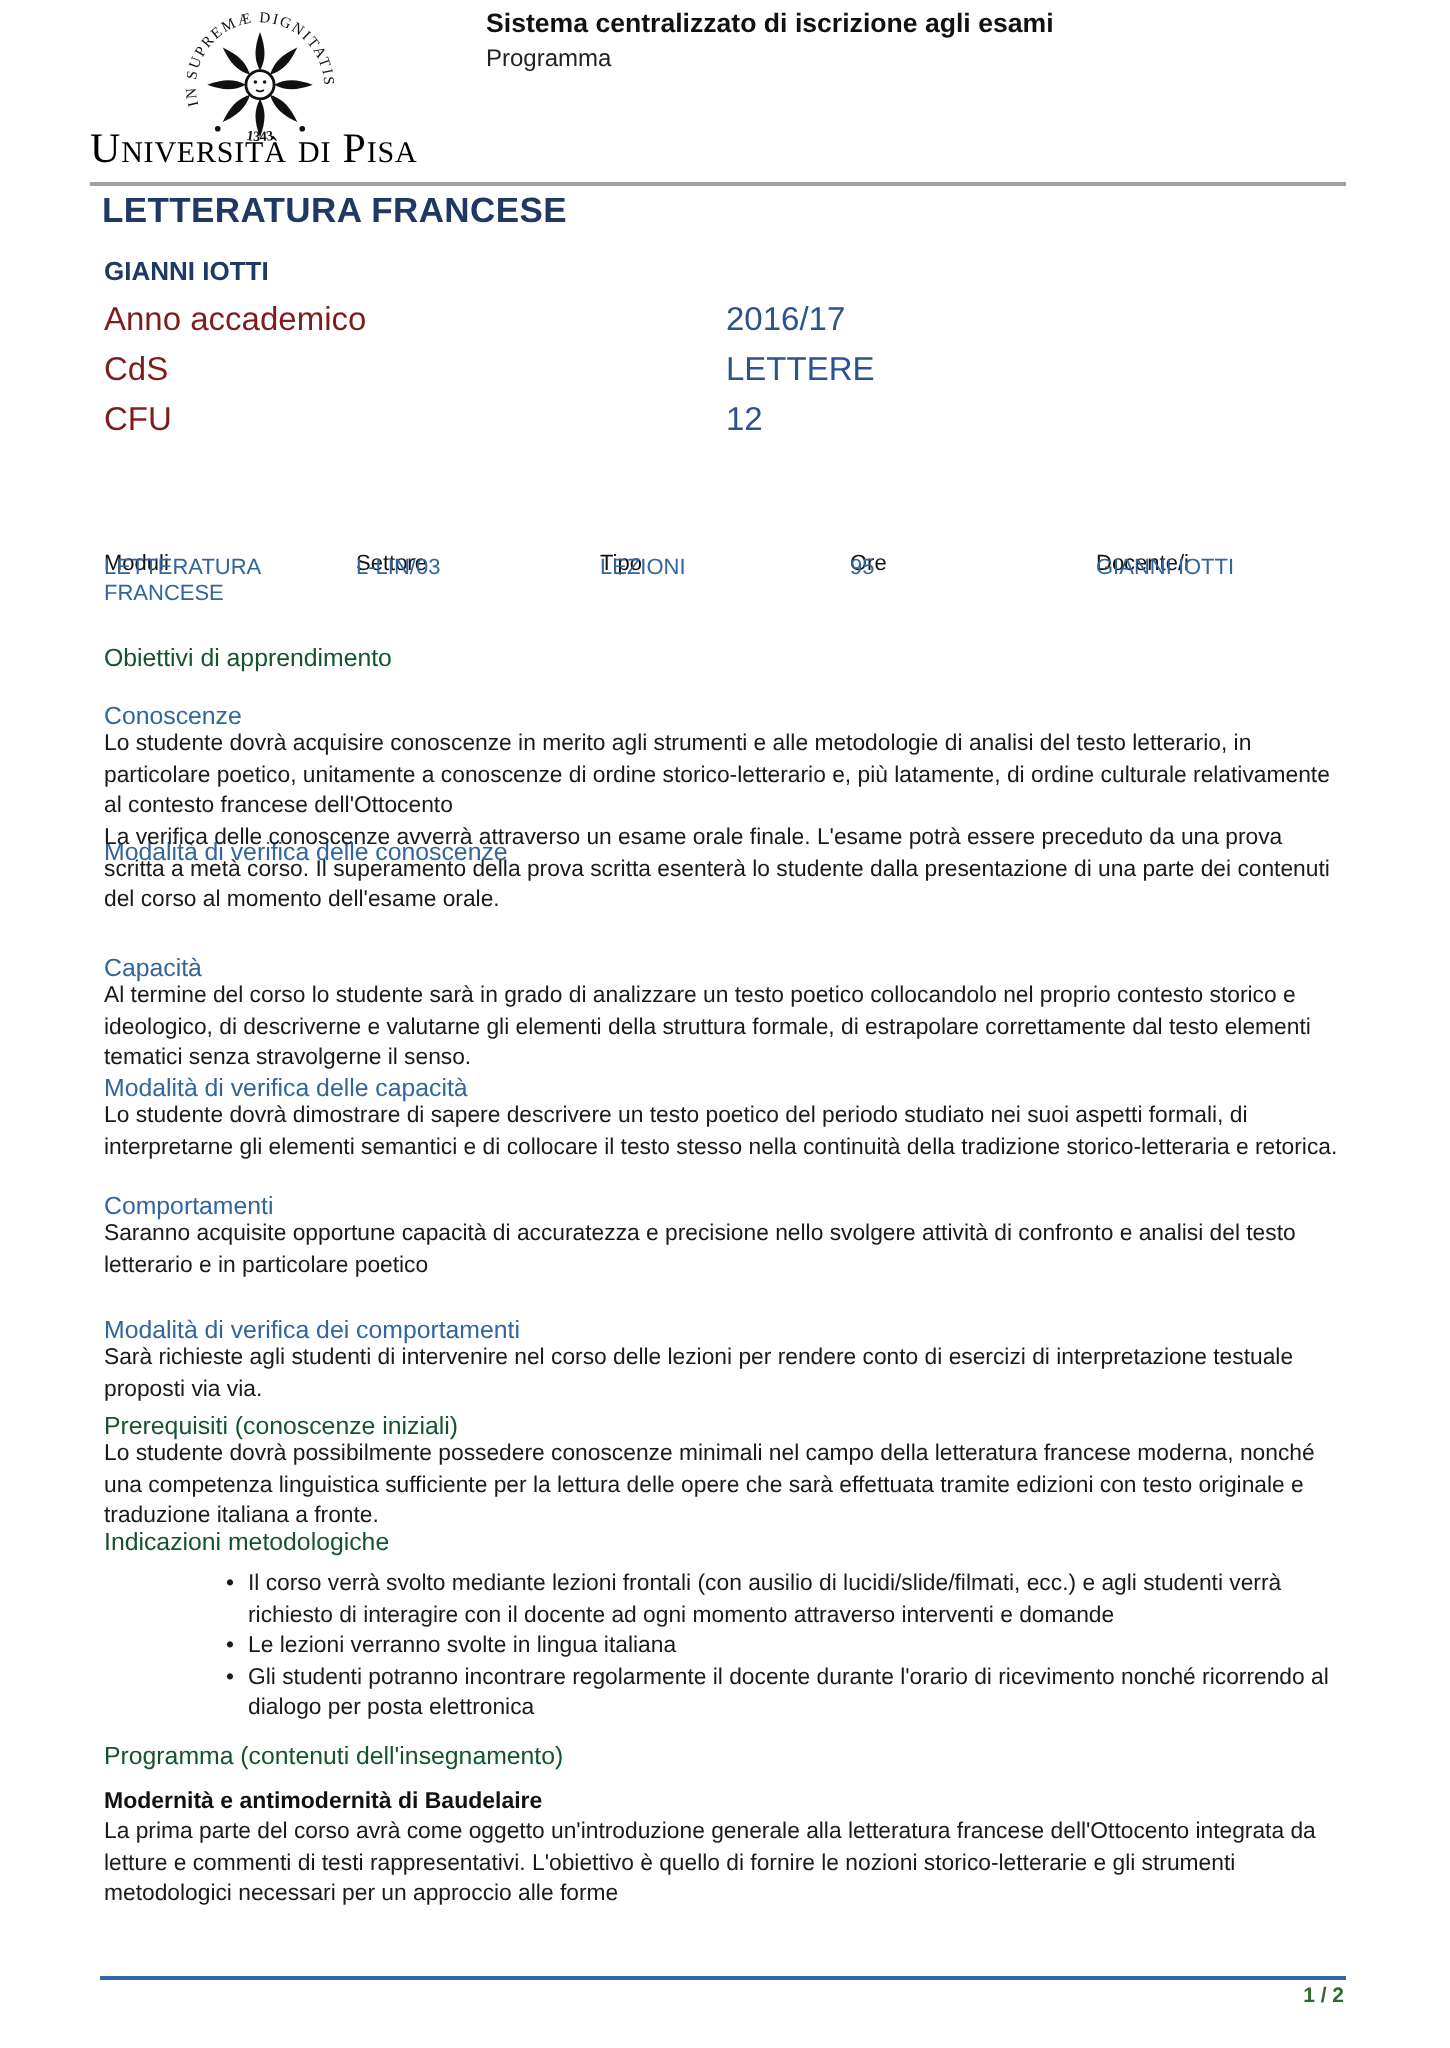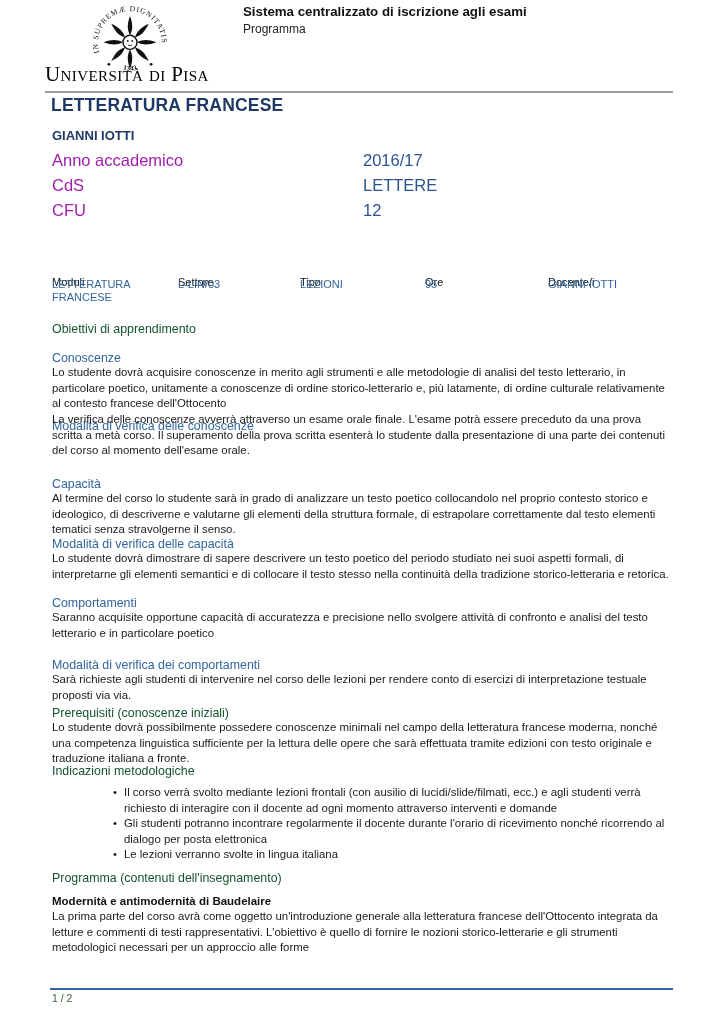--- a/index.html
+++ b/index.html
@@ -12,39 +12,39 @@
   .sys-title{left:243px;top:4px;font-size:13.3px;font-weight:bold;color:#111;}
   .sys-sub{left:243px;top:22px;font-size:12px;color:#222;}
   .univ{left:45px;top:62px;font-family:"Liberation Serif",serif;font-size:21px;
         font-variant:small-caps;letter-spacing:.4px;color:#000;}
   .rule-gray{left:45px;top:91px;width:628px;height:2px;background:#a0a0a0;}
   .course-title{left:51px;top:95px;font-size:17.5px;font-weight:bold;color:#1f3864;letter-spacing:.2px;}
   .teacher{left:52px;top:128px;font-size:13px;font-weight:bold;color:#1f3864;}
   
   .info{left:52px;top:151px;width:620px;}
   .info-row{position:relative;height:25px;font-size:16.5px;}
-  .info-label{color:#a21caf;}
+  .info-label{color:#7f1d1d;}
   .info-value{position:absolute;left:311px;top:0;color:#2b5392;}
   
   .th{font-size:11px;color:#111;}
   .td{font-size:11px;color:#31659c;line-height:13px;}
   .c1{left:52px;}.c2{left:178px;}.c3{left:300px;}.c4{left:425px;}.c5{left:548px;}
   .trh{top:276px;}
   .trv{top:278px;width:118px;}
   
   .h-blue{font-size:12.4px;color:#14532d;}
   .h-it{font-size:12.4px;color:#31659c;}
   .body-p{font-size:11.4px;line-height:15.5px;color:#1a1a1a;width:622px;left:52px;}
   .sub-bold{font-size:11.5px;font-weight:bold;color:#111;left:52px;}
   ul.bullets{left:124px;top:785px;width:549px;margin:0;padding:0;list-style:none;}
   ul.bullets li{position:relative;font-size:11.4px;line-height:15.5px;color:#1a1a1a;padding-left:0;}
   ul.bullets li::before{content:"\2022";position:absolute;left:-11px;top:0;color:#1a1a1a;}
   
   .rule-blue{left:50px;top:988px;width:623px;height:2px;background:#3465a4;}
-  .pagenum{left:52px;top:992px;width:620px;font-size:10.5px;font-weight:normal;color:#336633;}
+  .pagenum{left:52px;top:992px;width:620px;text-align:right;font-size:10.5px;font-weight:bold;color:#336633;}
   
   .seal{left:86px;top:1px;}
 </style>
 </head>
 <body>
 
 <div id="page">
 
   <svg class="abs seal" width="88" height="88" viewBox="0 0 100 100" aria-hidden="true">
     <defs>
@@ -132,22 +132,22 @@
 
   <div class="abs h-it" style="left:52px;top:658px">Modalità di verifica dei comportamenti</div>
   <div class="abs body-p" style="top:672px">Sarà richieste agli studenti di intervenire nel corso delle lezioni per rendere conto di esercizi di interpretazione testuale  proposti via via.</div>
 
   <div class="abs h-blue" style="left:52px;top:706px">Prerequisiti (conoscenze iniziali)</div>
   <div class="abs body-p" style="top:720px">Lo studente dovrà possibilmente possedere conoscenze minimali nel campo della letteratura francese moderna, nonché una  competenza linguistica sufficiente per la lettura delle opere che sarà effettuata tramite edizioni con testo originale e traduzione italiana a fronte.</div>
 
   <div class="abs h-blue" style="left:52px;top:764px">Indicazioni metodologiche</div>
   <ul class="abs bullets">
     <li>Il corso verrà svolto mediante lezioni frontali (con ausilio di lucidi/slide/filmati, ecc.) e agli studenti verrà richiesto di interagire con il docente ad ogni momento attraverso interventi e domande</li>
+    <li>Le lezioni verranno svolte  in lingua italiana</li>
     <li>Gli studenti potranno incontrare regolarmente il docente durante l'orario di ricevimento nonché ricorrendo al dialogo per posta elettronica</li>
-    <li>Le lezioni verranno svolte  in lingua italiana</li>
   </ul>
 
   <div class="abs h-blue" style="left:52px;top:871px">Programma (contenuti dell'insegnamento)</div>
   <div class="abs sub-bold" style="top:895px">Modernità e antimodernità di Baudelaire</div>
   <div class="abs body-p" style="top:909px">La prima parte del corso avrà come oggetto un'introduzione generale alla letteratura francese dell'Ottocento integrata da letture e commenti di testi rappresentativi. L'obiettivo è quello di fornire le nozioni storico-letterarie e gli strumenti metodologici necessari per un approccio alle forme</div>
 
   <div class="abs rule-blue"></div>
   <div class="abs pagenum">1 / 2</div>
 
 </div>

